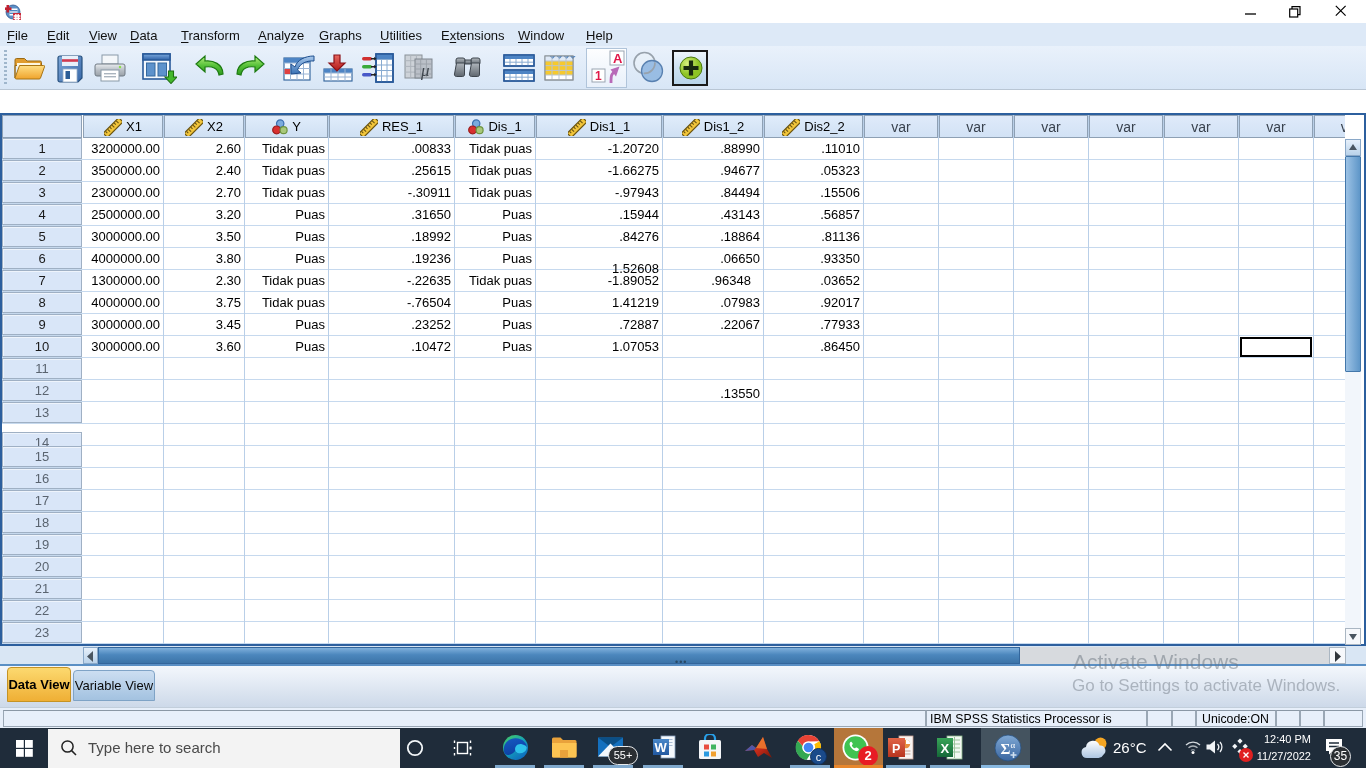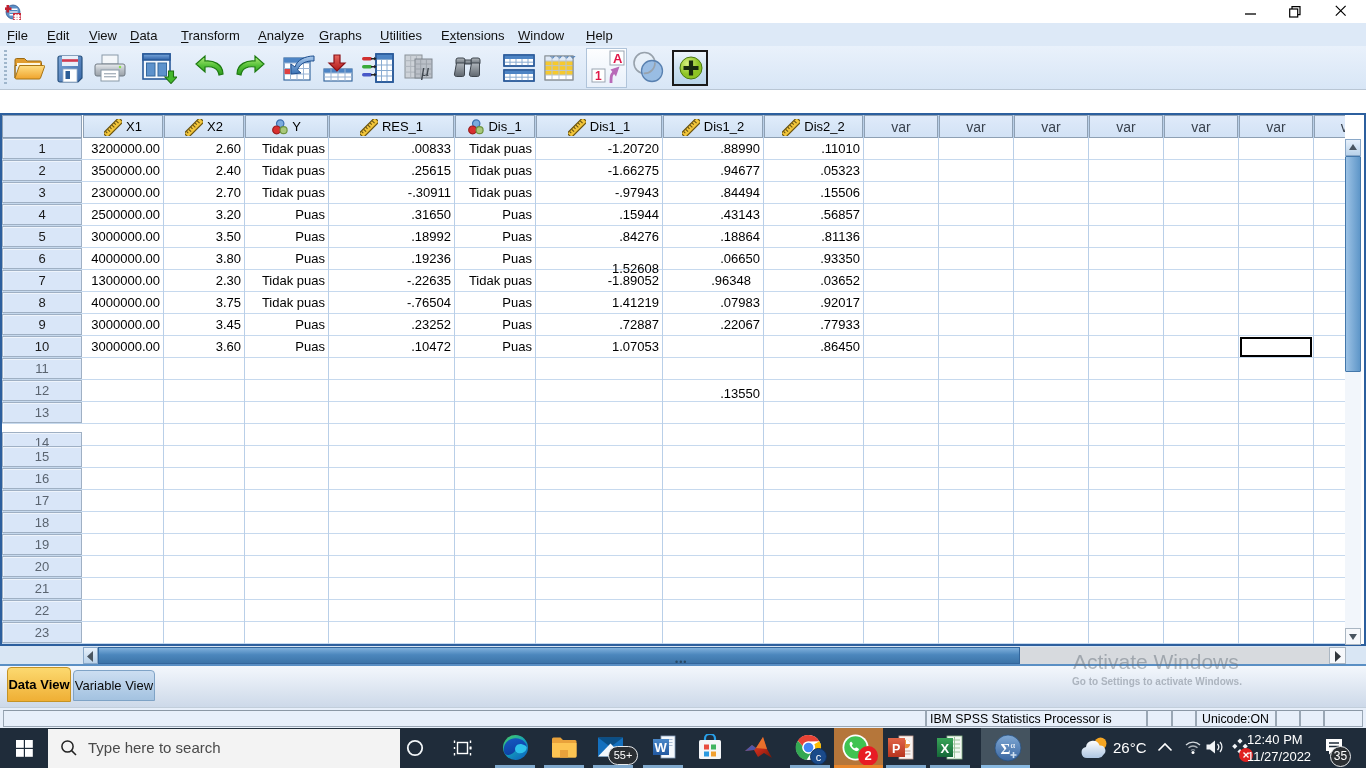--- a/index.html
+++ b/index.html
@@ -64,25 +64,25 @@
 
   
   #statusbar { left:0; top:707px; width:1366px; height:21px; background:#e7effa; border-top:1px solid #c2cedb; font-size:13px; color:#000; }
   .seg { position:absolute; top:2px; height:17px; border:1px solid #9aa7b5; border-top-color:#8a97a5; background:#e7effa; }
 
   
   #taskbar { left:0; top:728px; width:1366px; height:40px; background:#1f2c3a; }
   #searchbox { left:48px; top:729px; width:352px; height:39px; background:#f3f3f3; }
   #searchtxt { left:88px; top:739px; font-size:15px; color:#4a4a4a; }
   .trayic { position:absolute; color:#fff; }
-  #clock { left:1247px; top:731px; width:64px; text-align:left; font-size:13px; color:#fff; line-height:17px; }
+  #clock { left:1247px; top:731px; width:64px; text-align:right; font-size:11px; color:#fff; line-height:17px; }
 
   
   #wm1 { left:1073px; top:650px; font-size:21px; color:rgba(105,115,125,0.5); }
-  #wm2 { left:1072px; top:676px; font-size:10px; color:rgba(125,135,145,0.55);font-weight:bold; }
+  #wm2 { left:1072px; top:676px; font-size:17px; color:rgba(125,135,145,0.55); }
 </style>
 </head>
 <body>
 <div id="root">
 
   <div class="abs" id="titlebar">
     <svg class="abs" style="left:5px;top:4px" width="16" height="16" viewBox="0 0 16 16">
       <circle cx="8" cy="8" r="7" fill="#5b8fc6"></circle>
       <circle cx="8" cy="8" r="7" fill="none" stroke="#2d5a94" stroke-width="0.8"></circle>
       <rect x="4.5" y="4.5" width="8" height="7" fill="#fff"></rect>

